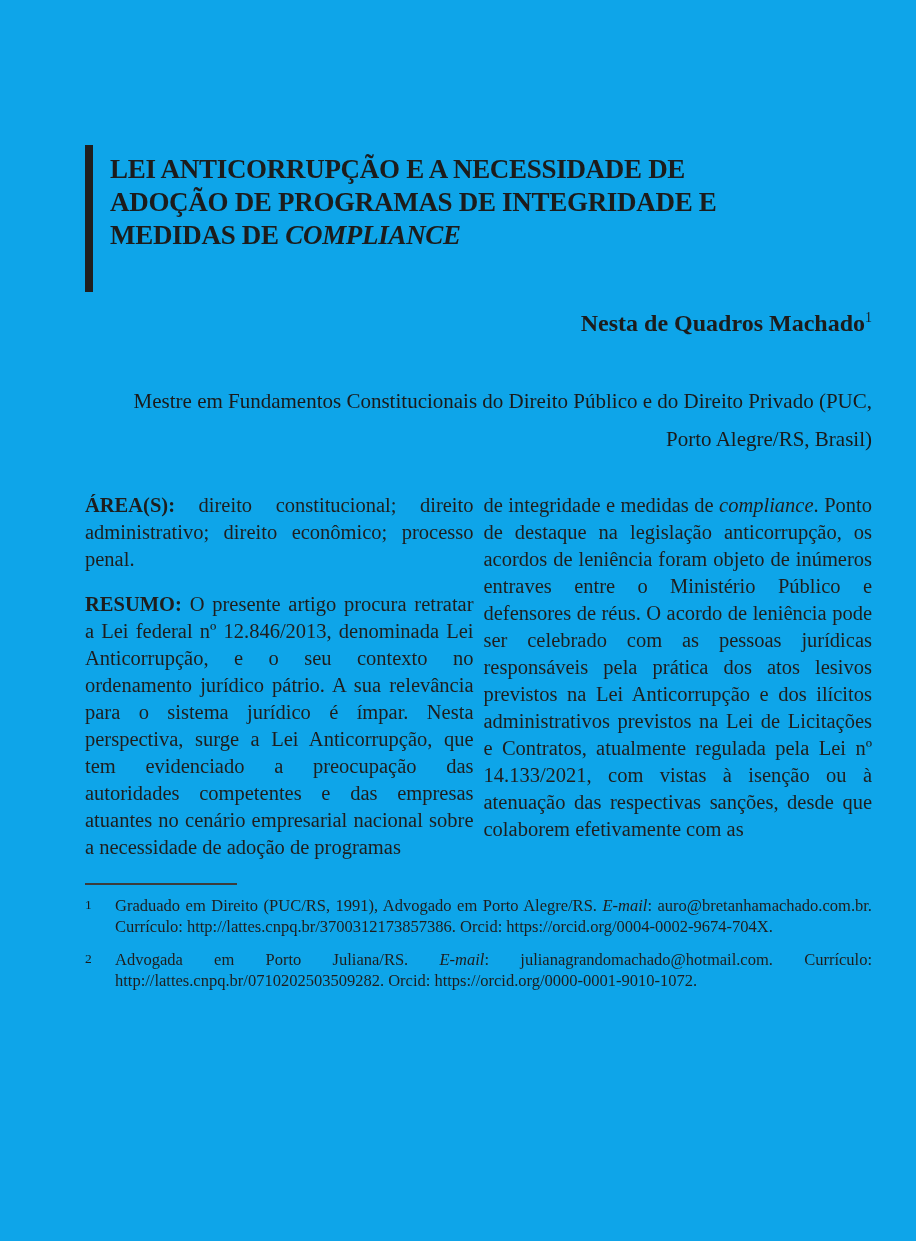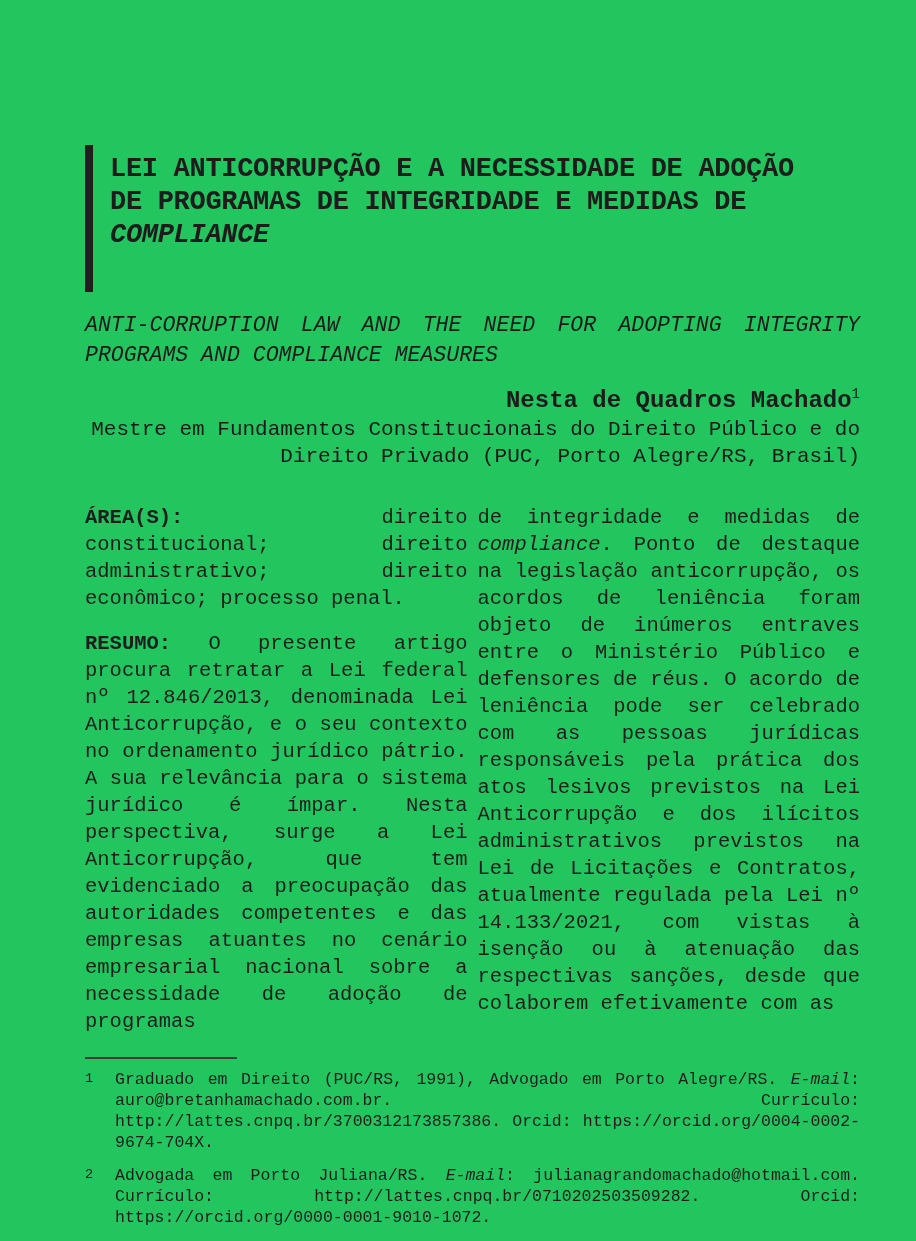--- a/index.html
+++ b/index.html
@@ -4,26 +4,26 @@
 <style>
   html, body {
     margin: 0;
     padding: 0;
     background: #ffffff;
   }
   .page {
     position: relative;
     width: 916px;
     height: 1241px;
-    background: #22c55e;
+    background: #0ea5e9;
     color: #1a1a1a;
-    font-family: Liberation Mono, monospace;
+    font-family: Liberation Serif, serif;
     overflow: hidden;
     box-sizing: border-box;
-    padding: 0 56px 0 85px;
+    padding: 0 44px 0 85px;
   }
   .title-block {
     margin-top: 145px;
     border-left: 8px solid #1f1f1f;
     padding: 8px 0 40px 17px;
   }
   .title-pt {
     margin: 0;
     max-width: 695px;
     font-size: 27px;
@@ -52,21 +52,22 @@
     color: #1c1c1c;
   }
   .author-name sup {
     font-size: 14px;
     font-weight: normal;
     vertical-align: super;
     line-height: 0;
   }
   .author-affiliation {
     font-size: 21px;
-    line-height: 27px;
+    line-height: 38px;
+    margin-top: 44px;
   }
   .columns {
     display: flex;
     gap: 10px;
     margin-top: 34px;
   }
   .col { flex: 1 1 0; }
   .para {
     margin: 0;
     font-size: 20.5px;
@@ -106,21 +107,20 @@
 </style>
 </head>
 <body>
 
 <div class="page">
 
   <header class="title-block">
     <h1 class="title-pt"><span>LEI ANTICORRUPÇÃO E A NECESSIDADE DE ADOÇÃO DE PROGRAMAS DE INTEGRIDADE E MEDIDAS DE </span><em>COMPLIANCE</em></h1>
   </header>
 
-  <h2 class="title-en">ANTI-CORRUPTION LAW AND THE NEED FOR ADOPTING INTEGRITY PROGRAMS AND COMPLIANCE MEASURES</h2>
 
   <div class="author-block first">
     <div class="author-name"><span>Nesta de Quadros Machado</span><sup>1</sup></div>
     <div class="author-affiliation">Mestre em Fundamentos Constitucionais do Direito Público e do Direito Privado (PUC, Porto Alegre/RS, Brasil)</div>
   </div>
 
 
   <div class="columns">
     <div class="col">
       <p class="para"><b>ÁREA(S):</b> <span>direito constitucional; direito administrativo; direito econômico; processo penal.</span></p>

